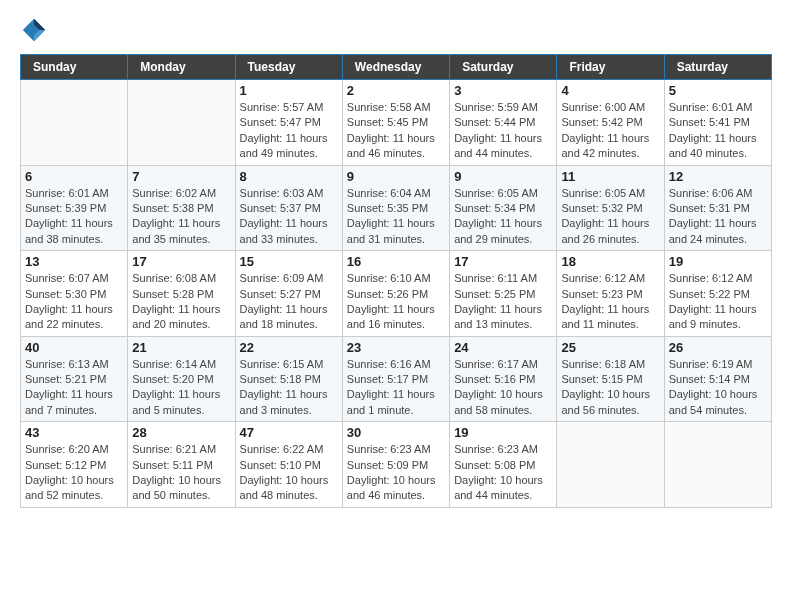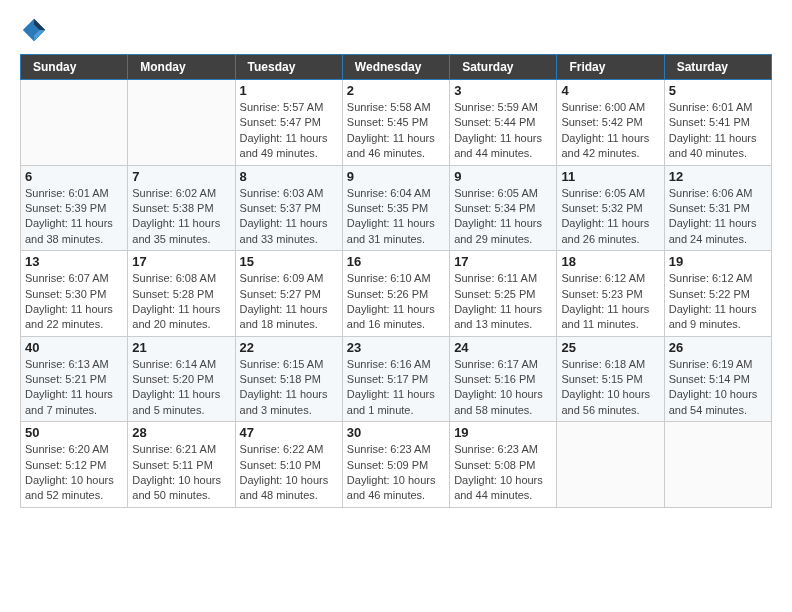--- a/index.html
+++ b/index.html
@@ -250,21 +250,21 @@
             <span class="day-number">25</span>
             <div class="day-info">Sunrise: 6:18 AM<br>Sunset: 5:15 PM<br>Daylight: 10 hours and 56 minutes.</div>
           </td>
           <td>
             <span class="day-number">26</span>
             <div class="day-info">Sunrise: 6:19 AM<br>Sunset: 5:14 PM<br>Daylight: 10 hours and 54 minutes.</div>
           </td>
         </tr>
         <tr>
           <td>
-            <span class="day-number">50</span>
+            <span class="day-number">43</span>
             <div class="day-info">Sunrise: 6:20 AM<br>Sunset: 5:12 PM<br>Daylight: 10 hours and 52 minutes.</div>
           </td>
           <td>
             <span class="day-number">28</span>
             <div class="day-info">Sunrise: 6:21 AM<br>Sunset: 5:11 PM<br>Daylight: 10 hours and 50 minutes.</div>
           </td>
           <td>
             <span class="day-number">47</span>
             <div class="day-info">Sunrise: 6:22 AM<br>Sunset: 5:10 PM<br>Daylight: 10 hours and 48 minutes.</div>
           </td>

